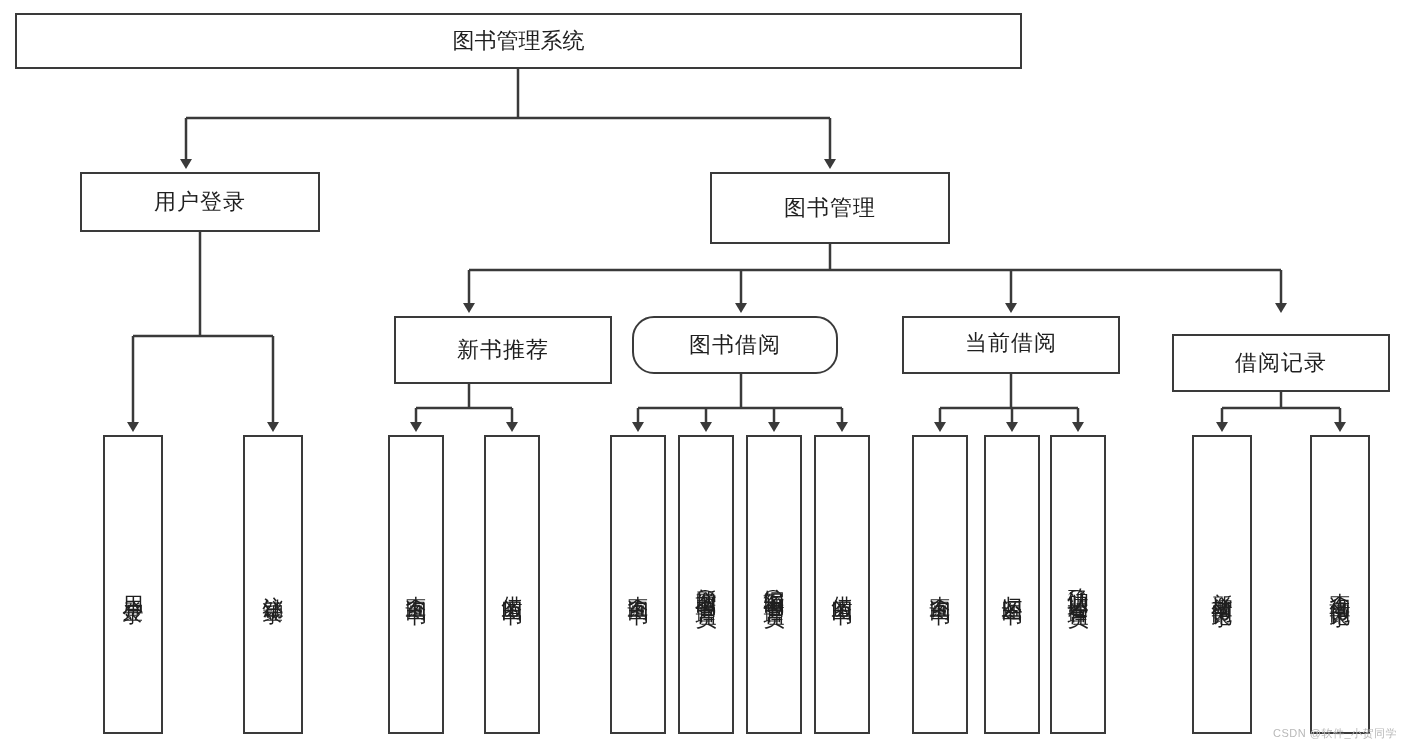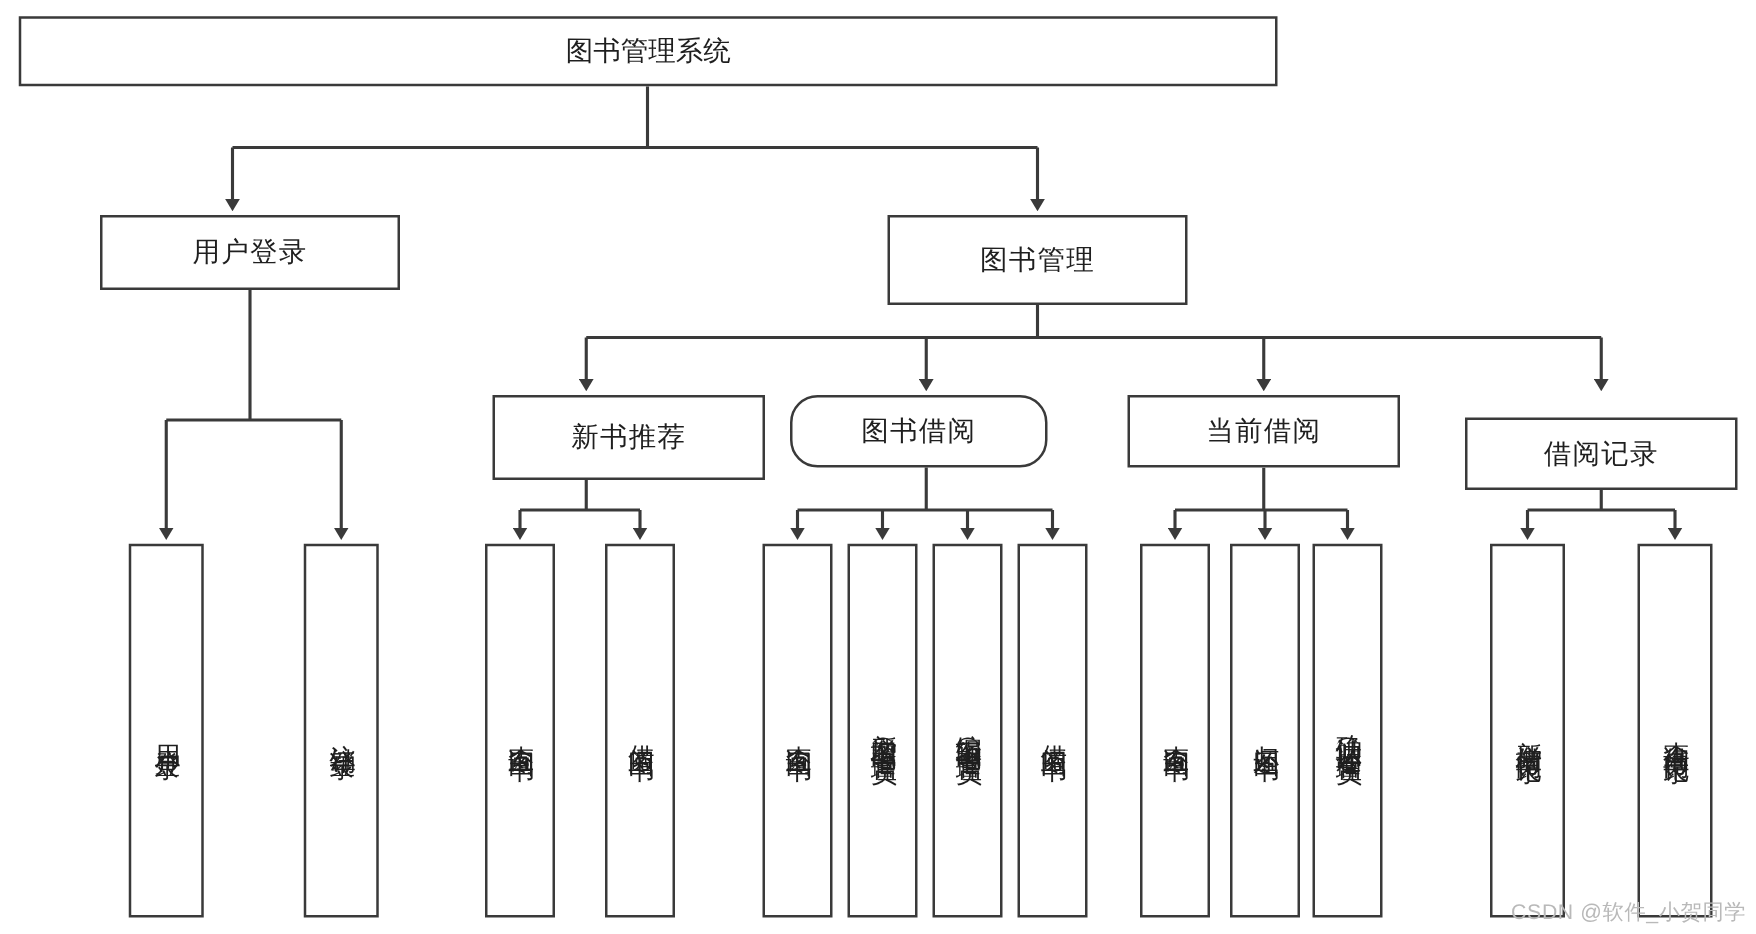--- a/index.html
+++ b/index.html
@@ -54,21 +54,21 @@
     text-orientation: upright;
     letter-spacing: 3px;
     line-height: 1.05;
     text-align: center;
     white-space: nowrap;
   }
   .watermark {
     position: absolute;
     right: 8px;
     bottom: 6px;
-    font-size: 17px;
+    font-size: 11px;
     color: #b9b9b9;
     letter-spacing: 0.5px;
     white-space: nowrap;
   }
 </style>
 </head>
 <body>
 
 <div id="canvas">
 
@@ -132,21 +132,21 @@
   <div class="node h" style="left:710px; top:172px; width:240px; height:72px;">
     <span>图书管理</span>
   </div>
 
   <div class="node h" style="left:360px; top:316px; width:218px; height:68px;margin-left:34px;">
     <span>新书推荐</span>
   </div>
   <div class="node h" style="left:632px; top:316px; width:206px; height:58px;border-radius:22px;">
     <span>图书借阅</span>
   </div>
-  <div class="node h" style="left:902px; top:316px; width:218px; height:58px;">
+  <div class="node h" style="left:902px; top:316px; width:218px; height:58px;font-family:Liberation Mono, monospace;">
     <span>当前借阅</span>
   </div>
   <div class="node h" style="left:1172px; top:334px; width:218px; height:58px;">
     <span>借阅记录</span>
   </div>
 
   <div class="node leaf" style="left:103px; top:435px; width:60px; height:299px;">
     <span class="vtext">用户登录</span>
   </div>
   <div class="node leaf" style="left:243px; top:435px; width:60px; height:299px;">

